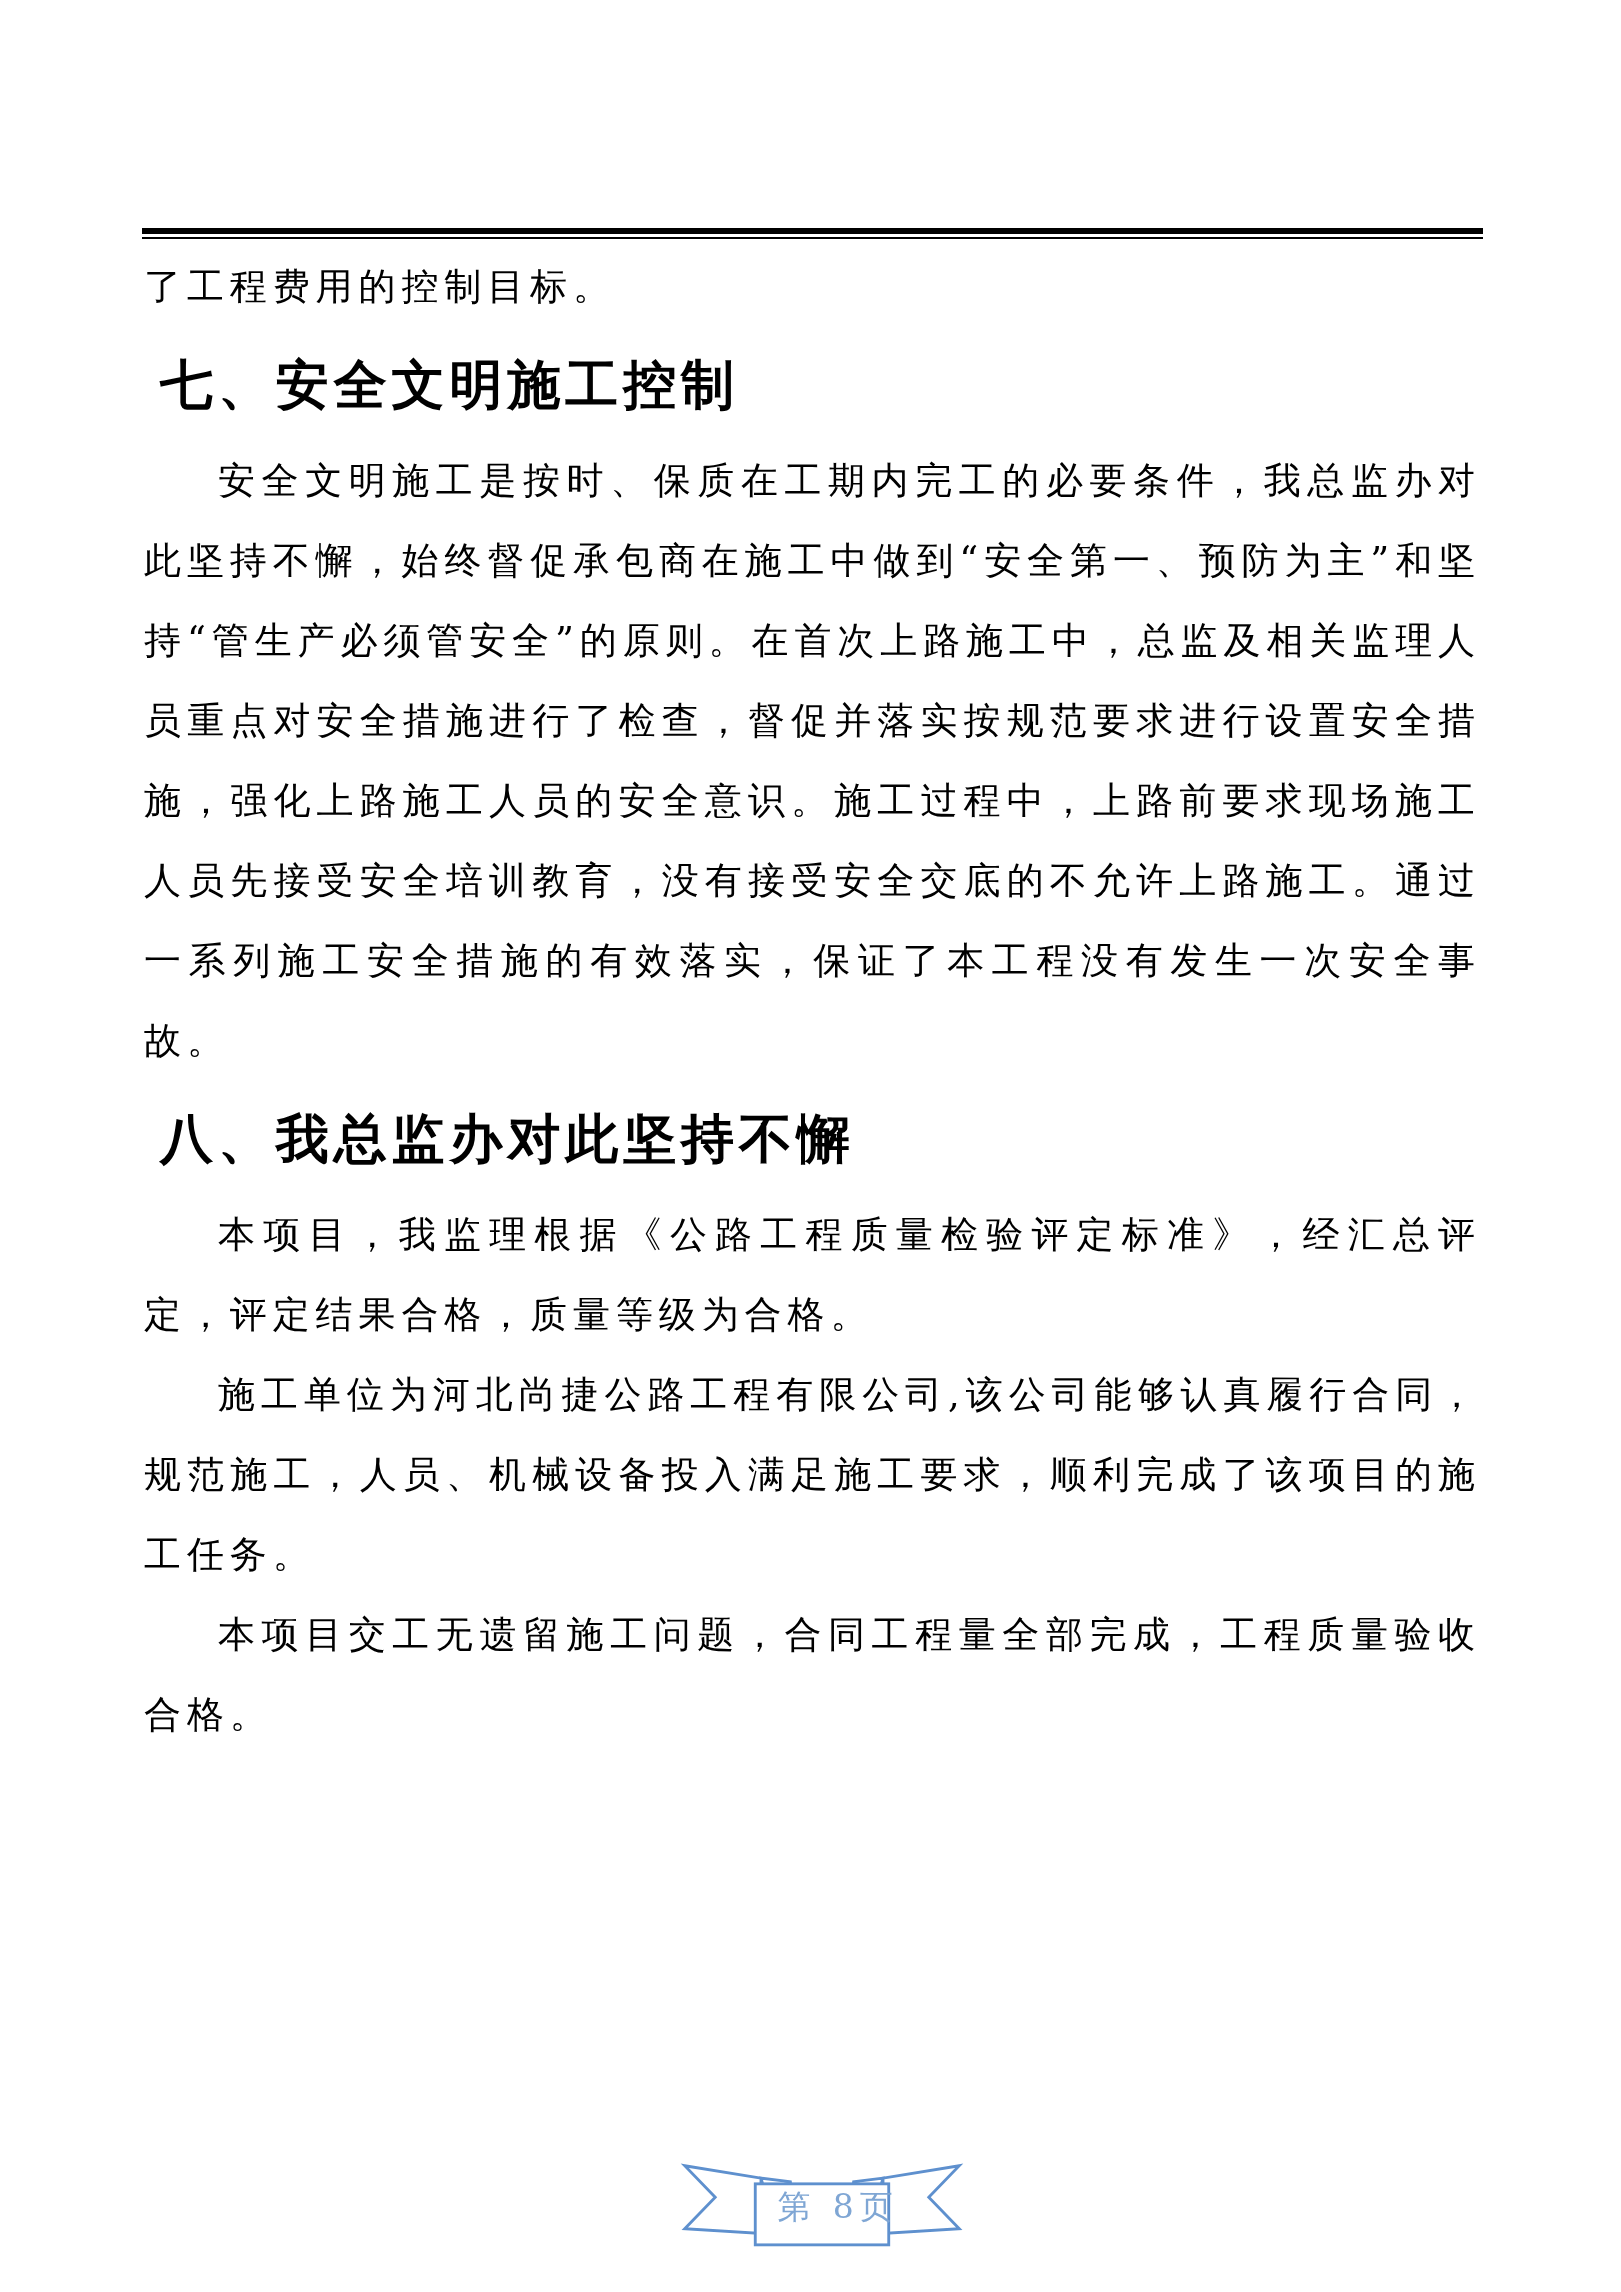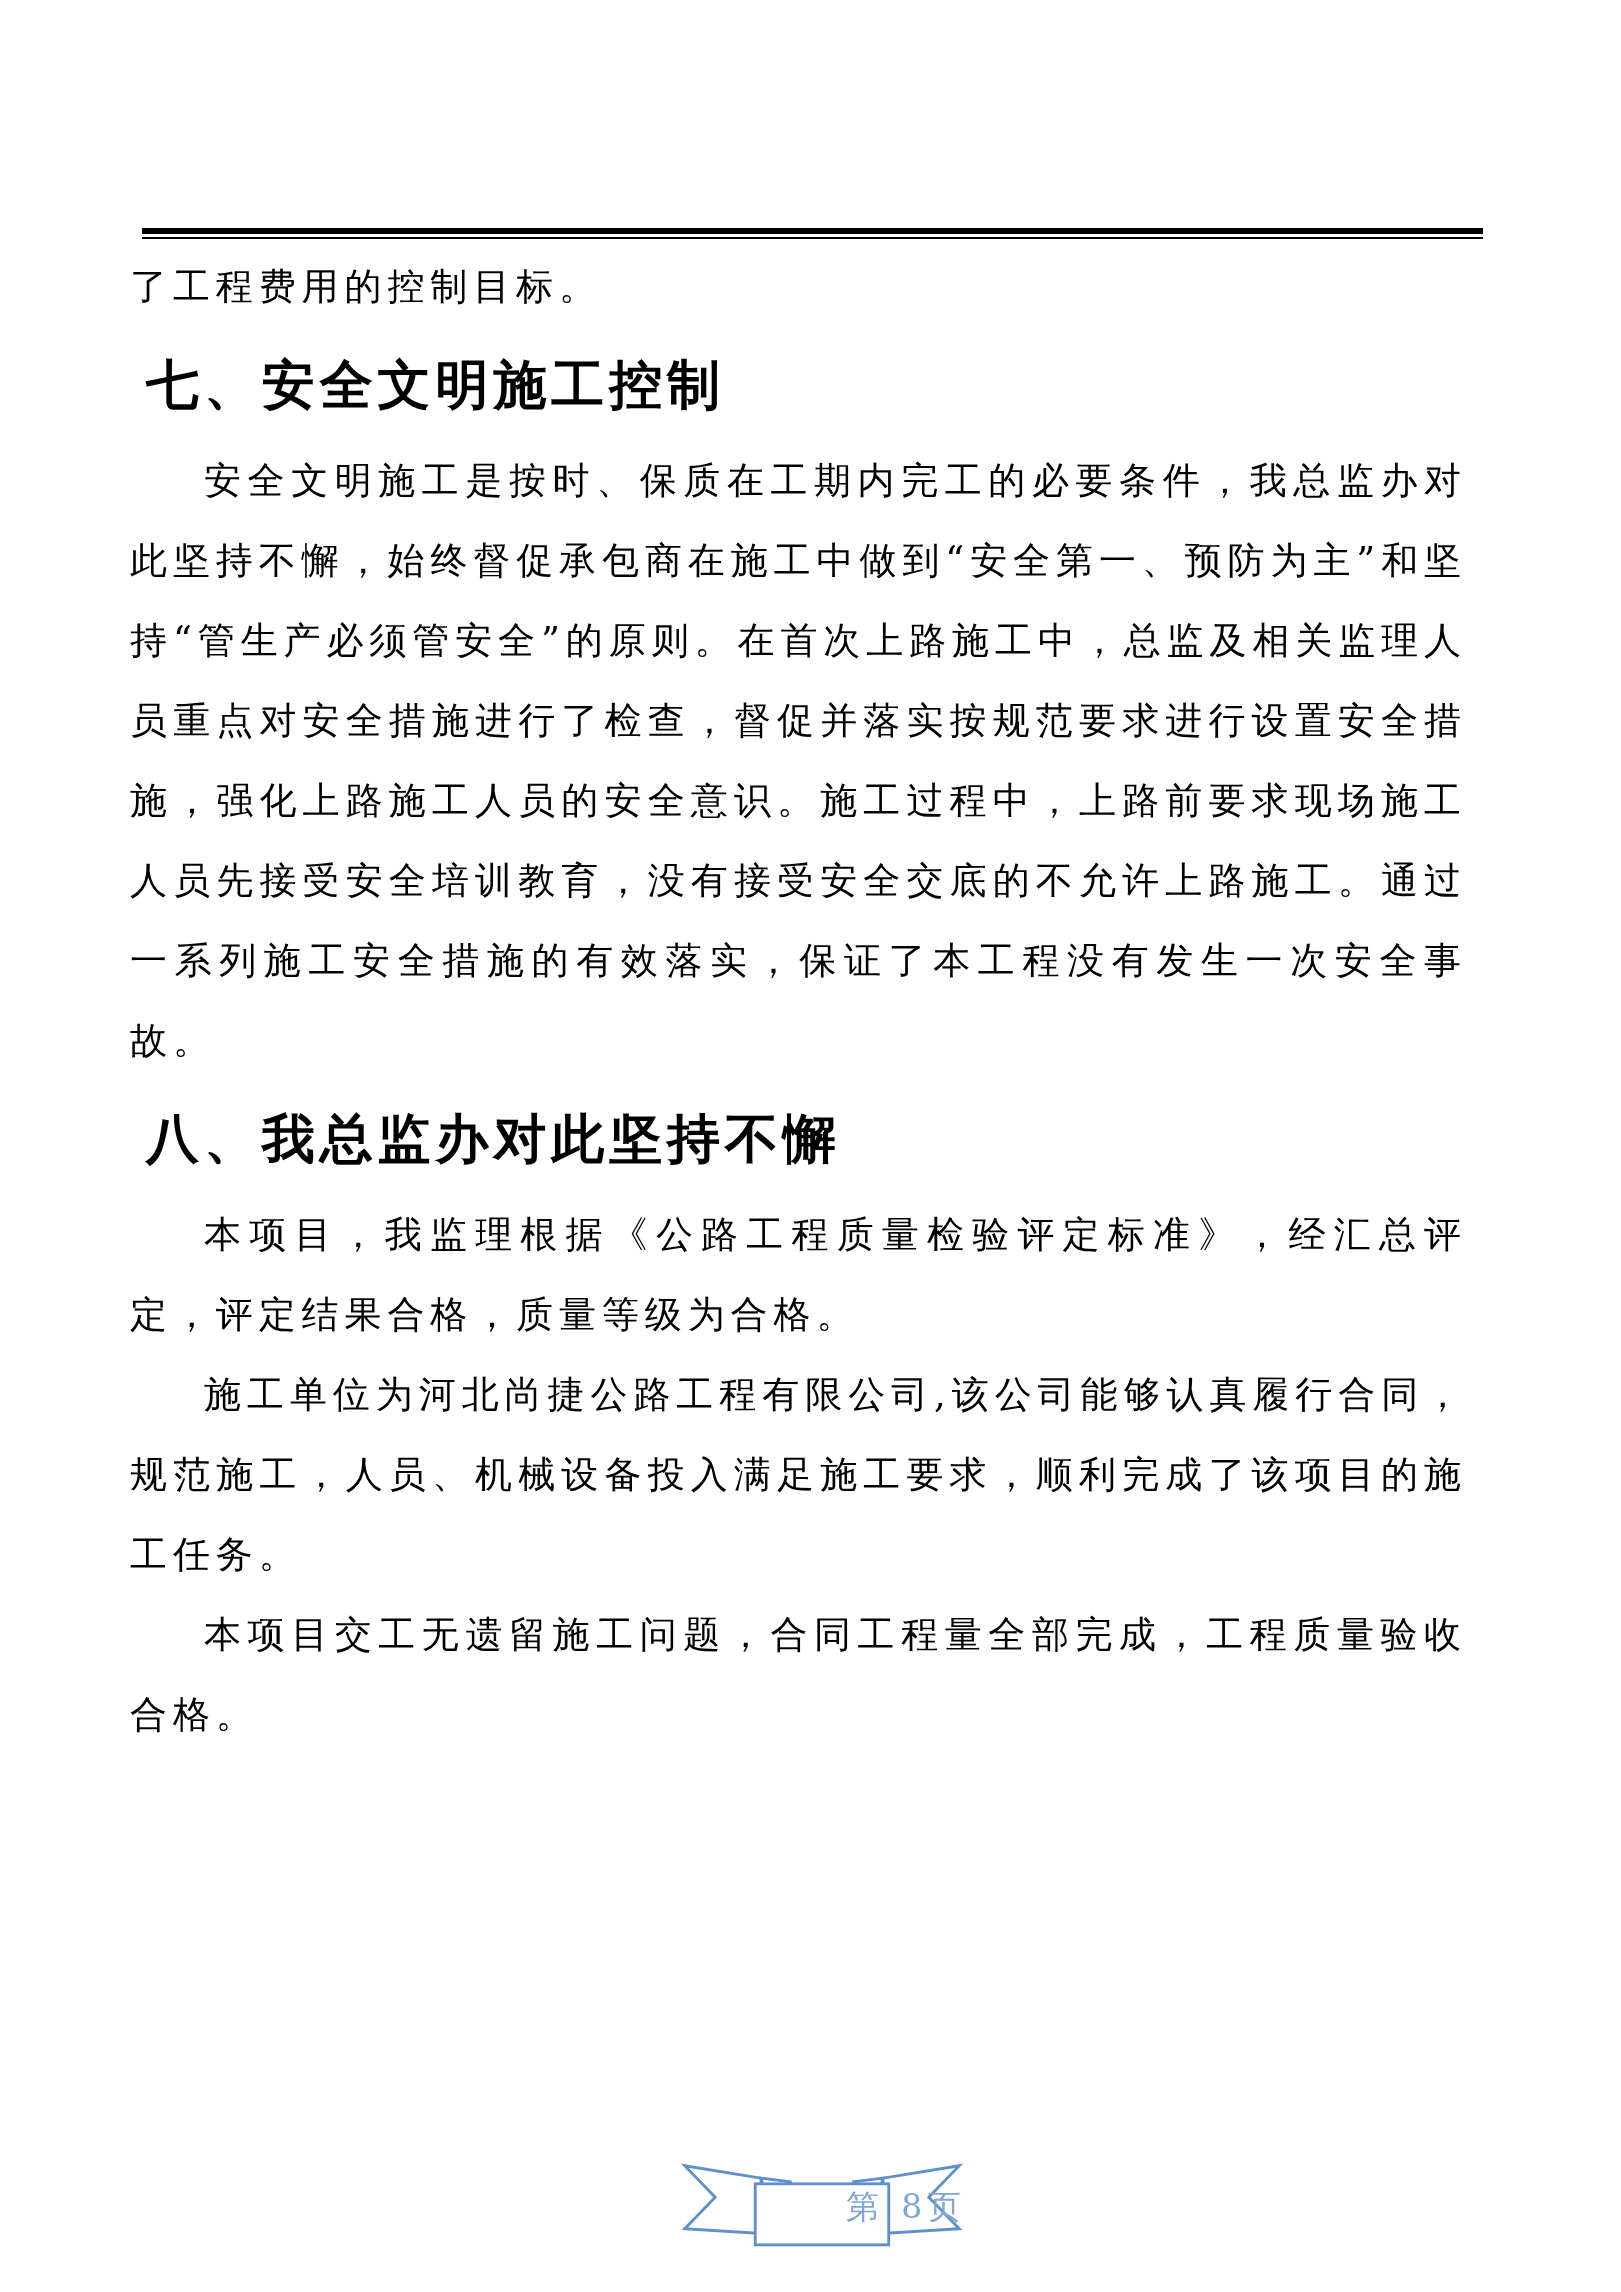--- a/index.html
+++ b/index.html
@@ -12,21 +12,21 @@
     font-family: "DejaVu Serif", "Liberation Serif", serif;
     color: #000000;
     overflow: hidden;
   }
   .header-rule { position: absolute; left: 142px; top: 228px; width: 1341px; }
   .rule-thick { height: 5.9px; background: #000; }
   .rule-thin  { height: 2px; background: #000; margin-top: 2.9px; }
 
   .content {
     position: absolute;
-    left: 130px;
+    left: 144px;
     top: 247px;
     width: 1337px;
     font-size: 37px;
     line-height: 80px;
     text-align: justify;
     text-justify: inter-ideograph;
   }
   .content p {
     margin: 0;
     text-indent: 2em;
@@ -45,24 +45,24 @@
   .footer-ribbon {
     position: absolute;
     left: 679px;
     top: 2152px;
     width: 286px;
     height: 98px;
   }
   .footer-ribbon svg { display: block; width: 100%; height: 100%; }
   .page-num {
     position: absolute;
-    left: 2px;
+    left: 16px;
     top: 33px;
     width: 100%;
-    text-align: right;
+    text-align: center;
     font-size: 33px;
     letter-spacing: 5.9px;
     color: #7fa6d4;
     font-family: "DejaVu Serif", "Liberation Serif", serif;
   }
 </style>
 </head>
 <body>
 
 <div class="page">

